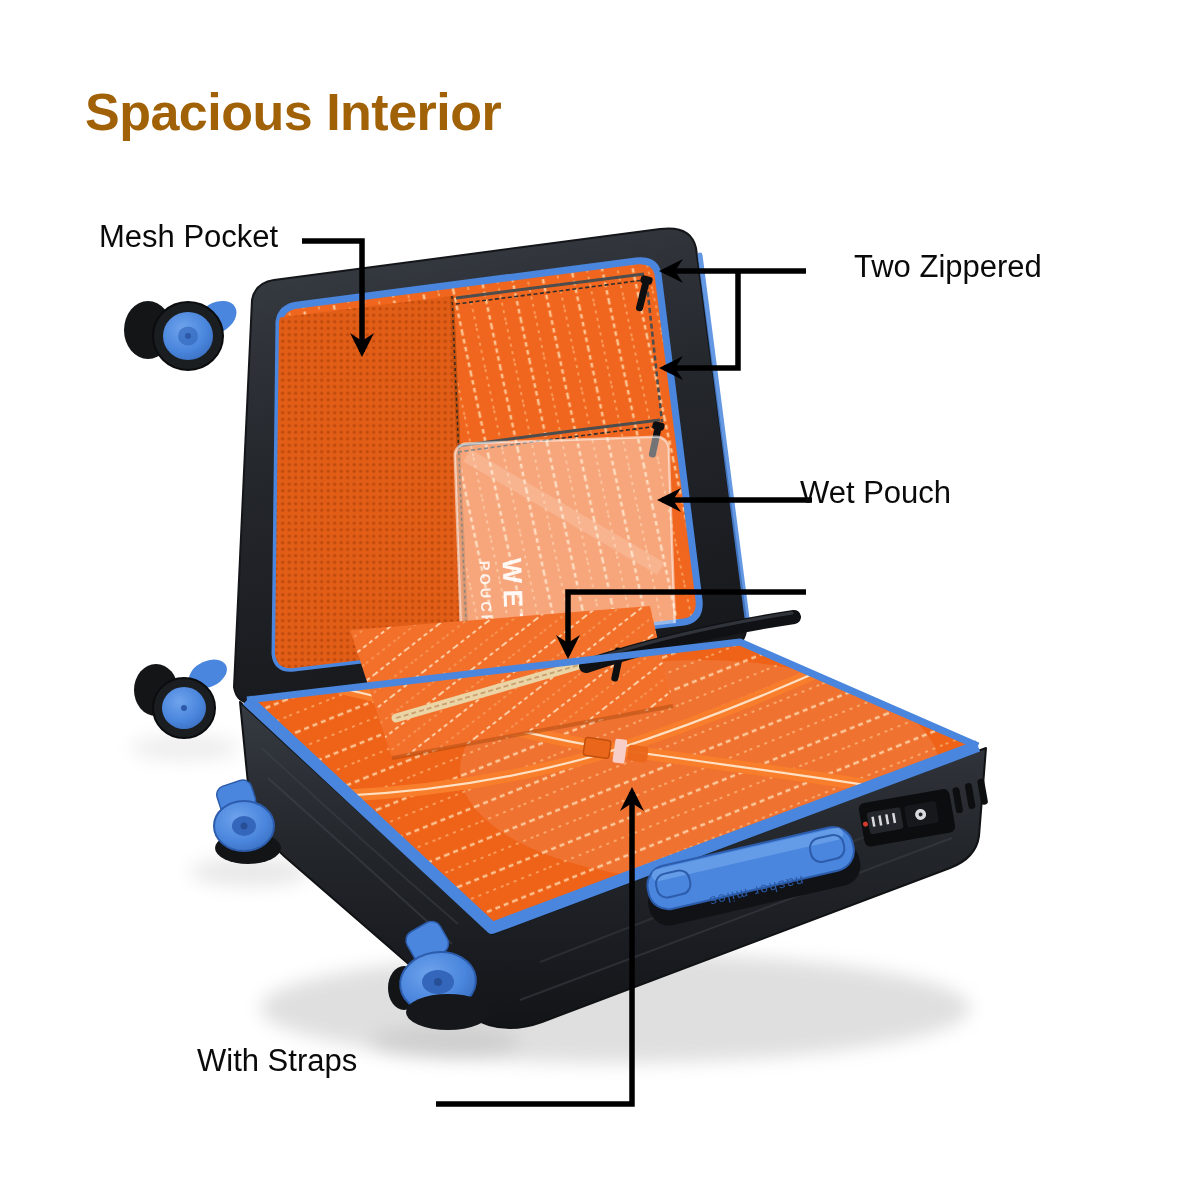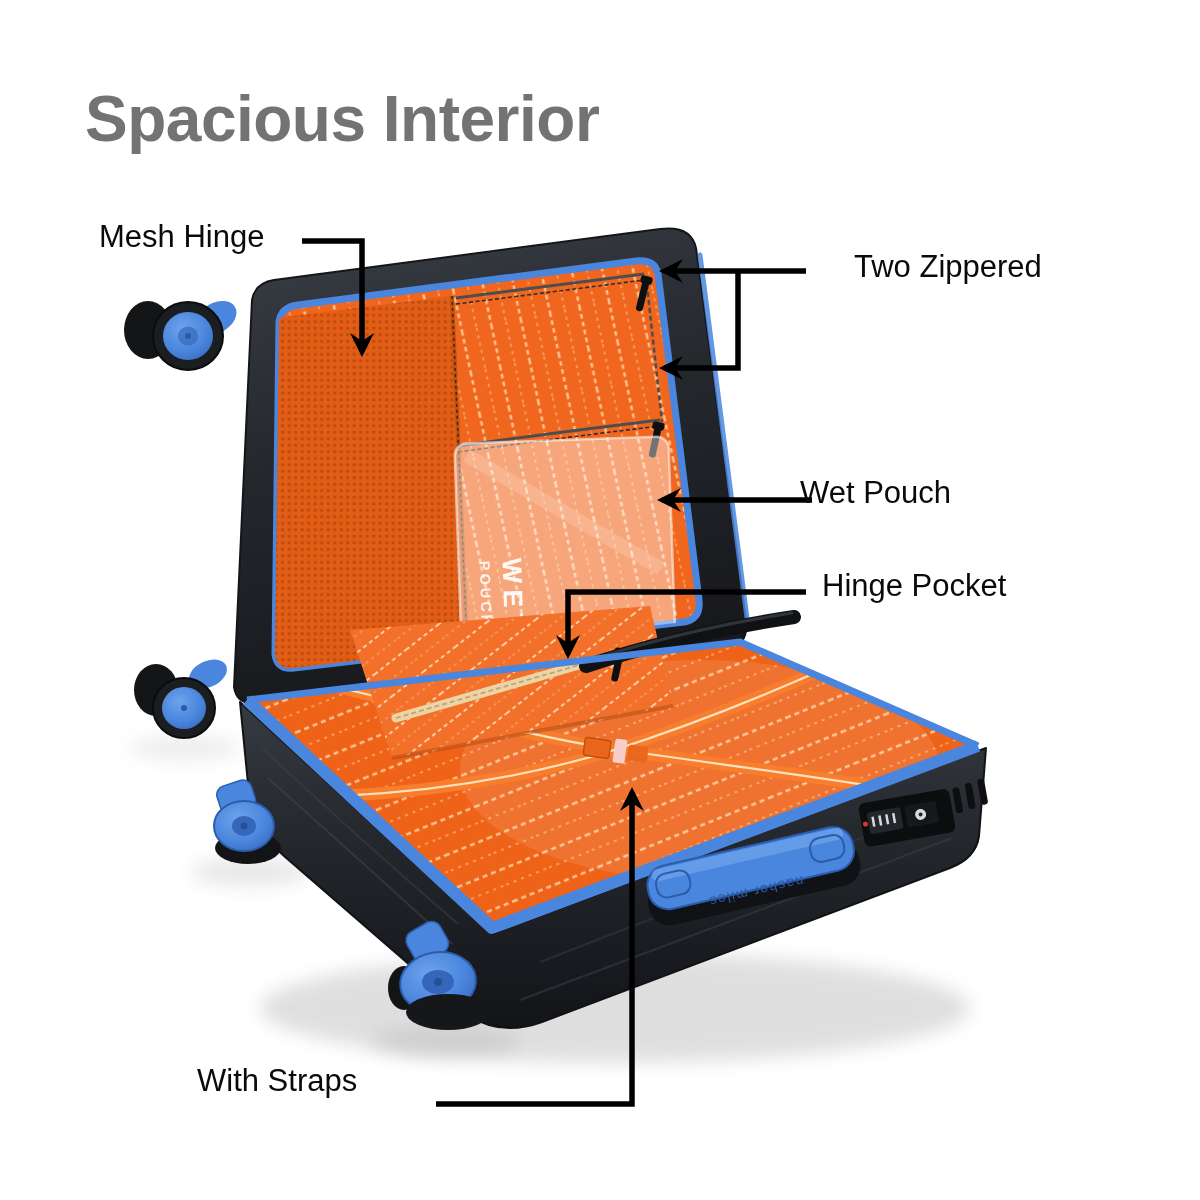--- a/index.html
+++ b/index.html
@@ -1,30 +1,30 @@
 <!DOCTYPE html>
 <html><head>
 <meta charset="utf-8">
 <style>
   html,body{margin:0;padding:0;background:#fff;}
   .stage{position:relative;width:1200px;height:1200px;background:#ffffff;overflow:hidden;
          font-family:"Liberation Sans","DejaVu Sans",sans-serif;color:#0a0a0a;}
   .stage svg{position:absolute;left:0;top:0;}
-  .page-title{position:absolute;left:85px;top:82px;font-size:64px;font-weight:bold;
-              letter-spacing:-0.5px;color:#737373;white-space:nowrap;}
+  .page-title{position:absolute;left:85px;top:82px;font-size:52px;font-weight:bold;
+              letter-spacing:-0.5px;color:#a16207;white-space:nowrap;}
   .callout-label{position:absolute;font-size:31px;line-height:1.08;color:#0a0a0a;white-space:nowrap;}
   .callout-label .line{display:block;}
   .pre{white-space:pre;}
   #lbl-mesh{left:99px;top:220px;}
   #lbl-twozip{left:822px;top:250px;margin-left:32px;}
   #lbl-twozip .line2{margin-top:22px;}
   #lbl-wet{left:800px;top:476px;}
   #lbl-hinge{left:822px;top:569px;}
   #lbl-storage{left:197px;top:1038px;}
-  #lbl-storage .line2{margin-top:26px;}
+  #lbl-storage .line2{margin-top:6px;}
   svg text{font-family:"Liberation Sans","DejaVu Sans",sans-serif;}
 </style>
 </head>
 <body>
 
 <div class="stage">
 
   <div class="page-title">Spacious Interior</div>
 
   <svg width="1200" height="1200" viewBox="0 0 1200 1200">
@@ -235,32 +235,29 @@
       <path d="M302 241 L362 241 L362 352" marker-end="url(#arrowM)"></path>
       <path d="M806 271 L664 271" marker-end="url(#arrowM)"></path>
       <path d="M738 271 L738 368 L664 368" marker-end="url(#arrowM)"></path>
       <path d="M812 500 L662 500" marker-end="url(#arrowM)"></path>
       <path d="M806 592 L568 592 L568 654" marker-end="url(#arrowM)"></path>
       <path d="M436 1104 L632 1104 L632 792" marker-end="url(#arrowM)"></path>
     </g>
   </svg>
 
   <div class="callout-label" id="lbl-mesh">
-    <span class="line">Mesh Hinge</span>
+    <span class="line">Mesh Pocket</span>
   </div>
 
   <div class="callout-label" id="lbl-twozip">
     <span class="line">Two Zippered</span>
   </div>
 
   <div class="callout-label" id="lbl-wet">
     <span class="line">Wet Pouch</span>
   </div>
 
-  <div class="callout-label" id="lbl-hinge">
-    <span class="line">Hinge Pocket</span>
-  </div>
 
   <div class="callout-label" id="lbl-storage">
     <span class="line line2">With Straps</span>
   </div>
 
 </div>
 
 </body></html>

